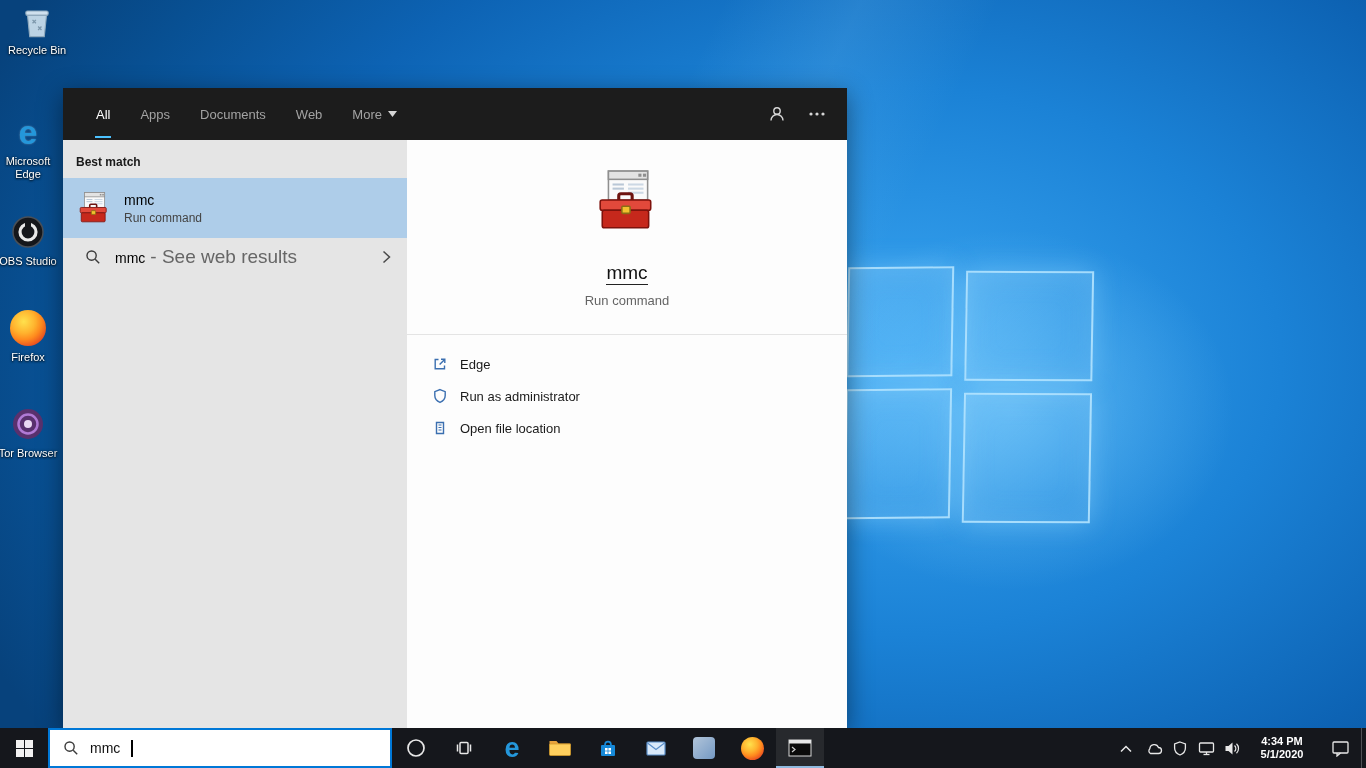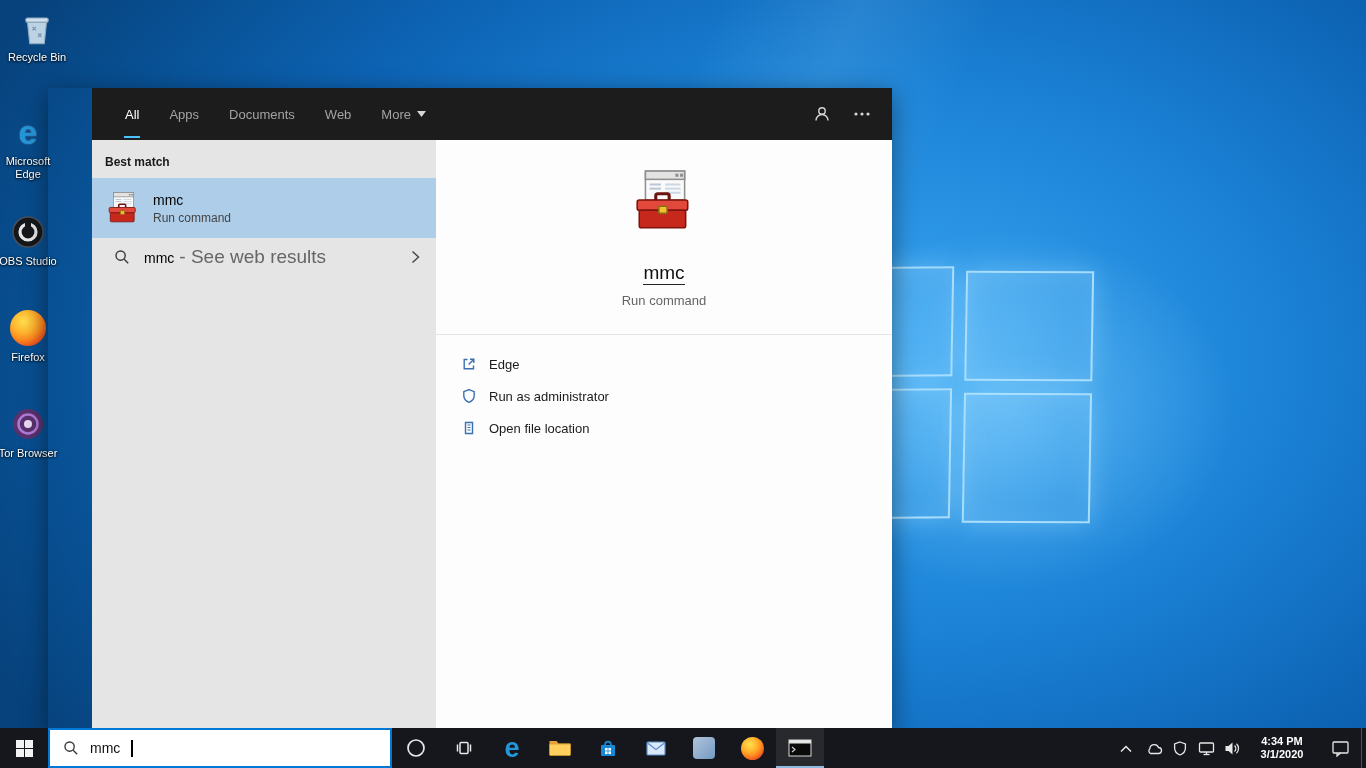--- a/index.html
+++ b/index.html
@@ -27,22 +27,22 @@
   
   .dicon { position:absolute; width:72px; text-align:center; z-index:1; }
   .dicon-img { width:40px; height:40px; margin:0 auto; display:flex; align-items:center; justify-content:center; }
   .dicon-label { margin-top:3px; font-size:11px; line-height:13px; color:#fff;
     text-shadow:0 1px 2px rgba(0,0,0,.85), 0 0 3px rgba(0,0,0,.6); }
   .edge-e { font-weight:bold; color:#2497db; font-size:34px; line-height:34px;
     text-shadow:0 0 2px rgba(255,255,255,.35); }
   .circle-icon { border-radius:50%; }
 
   
-  .panel { position:absolute; left:48px; top:88px; width:844px; height:640px; z-index:5;
-    box-shadow:0 6px 24px rgba(0,0,0,.45);padding-left:44px; }
+  .panel { position:absolute; left:63px; top:88px; width:784px; height:640px; z-index:5;
+    box-shadow:0 6px 24px rgba(0,0,0,.45); }
   .panel-header { height:52px; background:#1c1c1c; display:flex; align-items:stretch; padding:0 10px 0 18px; }
   .tab { display:flex; align-items:center; padding:0 14px; color:#a3a3a3; font-size:13px; }
   .tab .tab-inner { padding:16px 1px 14px; border-bottom:2px solid transparent; display:flex; align-items:center; gap:6px; }
   .tab.active { color:#fff; }
   .tab.active .tab-inner { border-bottom-color:#4cc2ff; }
   .hdr-spacer { flex:1; }
   .hdr-btn { width:40px; display:flex; align-items:center; justify-content:center; color:#d6d6d6; }
 
   .panel-body { display:flex; height:588px; }
   .panel-left { width:344px; background:#e5e5e5; }
@@ -117,21 +117,21 @@
   <div class="wallpaper">
     <div class="logo-glow"></div>
     <div class="winlogo">
       <div class="pane pane-tl"></div>
       <div class="pane pane-tr"></div>
       <div class="pane pane-bl"></div>
       <div class="pane pane-br"></div>
     </div>
   </div>
 
-  <div class="dicon" style="left:1px; top:8px;">
+  <div class="dicon" style="left:1px; top:1px;">
     <div class="dicon-img">
       <svg width="38" height="38" viewBox="0 0 34 34">
         <rect x="7" y="8" width="20" height="4" rx="1.5" fill="#cfe0ee" stroke="#8fa9bd" stroke-width="1"></rect>
         <path d="M8.5 12 L25.5 12 L23.5 31 L10.5 31 Z" fill="rgba(214,231,243,.88)" stroke="#8fa9bd" stroke-width="1"></path>
         <path d="M13 16 l3 3 m0 -3 l-3 3 M18 22 l3 3 m0 -3 l-3 3" stroke="#7d97ab" stroke-width="1.2"></path>
       </svg>
     </div>
     <div class="dicon-label">Recycle Bin</div>
   </div>
 
@@ -378,21 +378,21 @@
         </svg>
       </div>
       <div class="tray-btn">
         <svg width="17" height="15" viewBox="0 0 17 15">
           <polygon points="1.5,5 4.5,5 8.5,1.5 8.5,13.5 4.5,10 1.5,10" fill="#e8e8e8"></polygon>
           <path d="M10.5 4.5 a4 4 0 0 1 0 6 M12.5 2.8 a6.5 6.5 0 0 1 0 9.4" fill="none" stroke="#e8e8e8" stroke-width="1.2"></path>
         </svg>
       </div>
       <div class="clock">
         <span>4:34 PM</span>
-        <span>3/1/2020</span>
+        <span>5/1/2020</span>
       </div>
       <div class="action-center">
         <svg width="19" height="18" viewBox="0 0 19 18">
           <rect x="2" y="3" width="15" height="11" rx="1" fill="none" stroke="#e8e8e8" stroke-width="1.3"></rect>
           <path d="M6 14 V17 L9.5 14" fill="none" stroke="#e8e8e8" stroke-width="1.3"></path>
         </svg>
       </div>
       <div class="show-desktop"></div>
     </div>
   </div>

